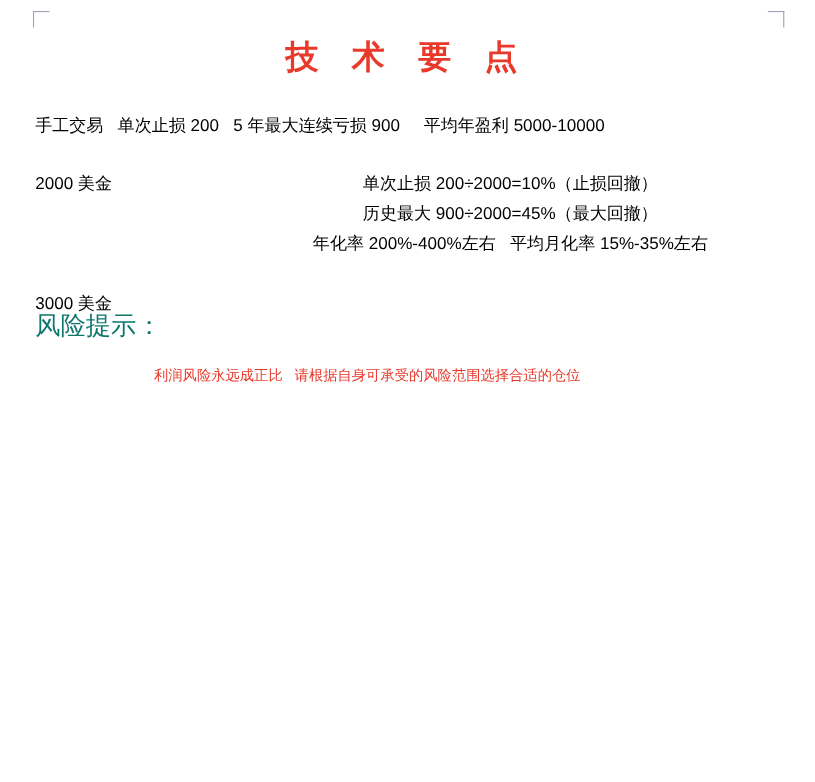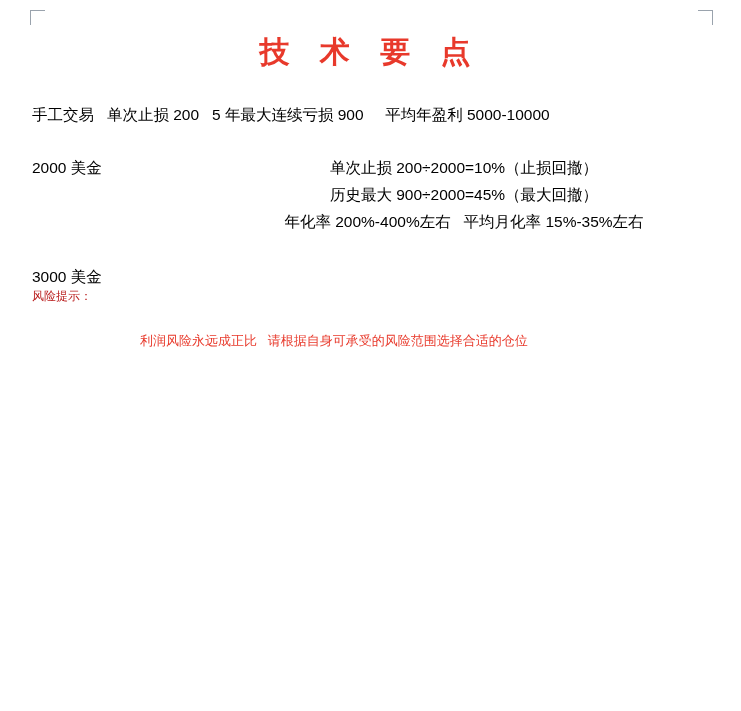--- a/index.html
+++ b/index.html
@@ -75,22 +75,22 @@
     text-align: center;
   }
   .block .lines .ln {
     font-size: 15.5px;
     line-height: 27px;
     white-space: pre;
   }
 
   .risk-title {
     margin: 48px 0 0 32px;
-    color: #b91c1c;
-    font-size: 12px;
+    color: #0f766e;
+    font-size: 23px;
     line-height: 26px;
     white-space: pre;
   }
   .risk-body {
     margin: 20px 0 0 140px;
     color: #e8392b;
     font-size: 13px;
     line-height: 24px;
     white-space: pre;
   }

